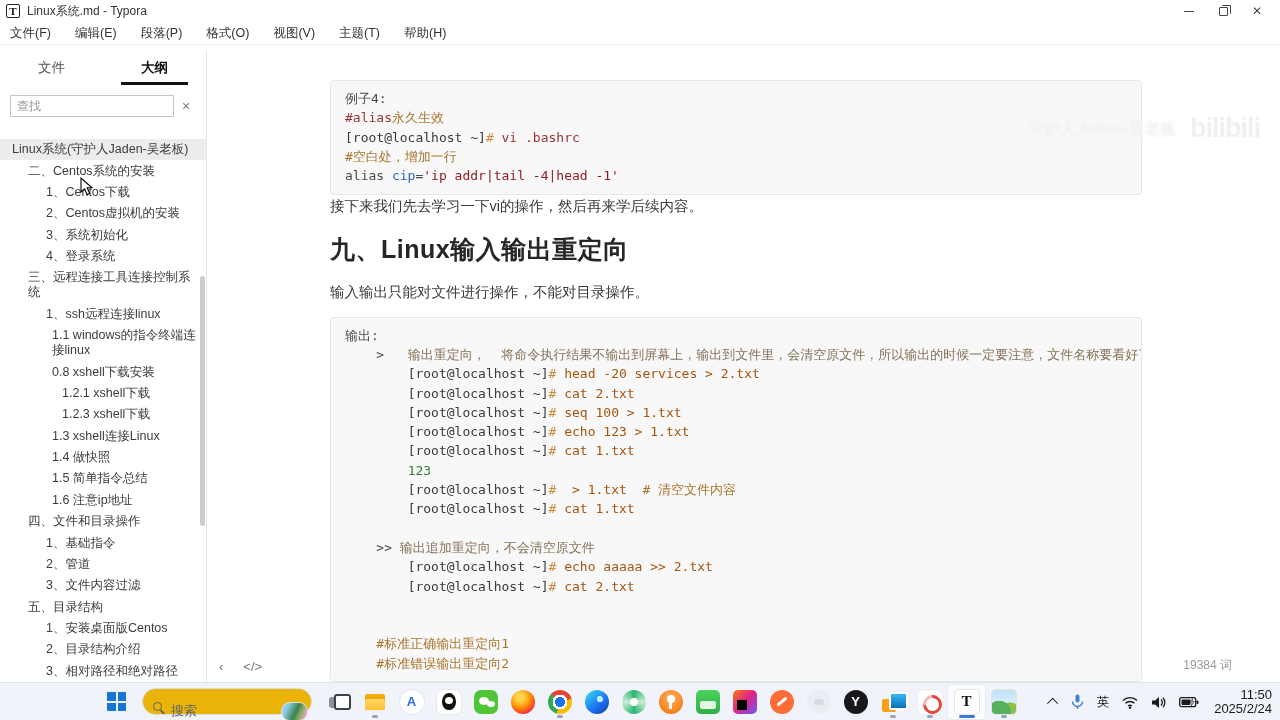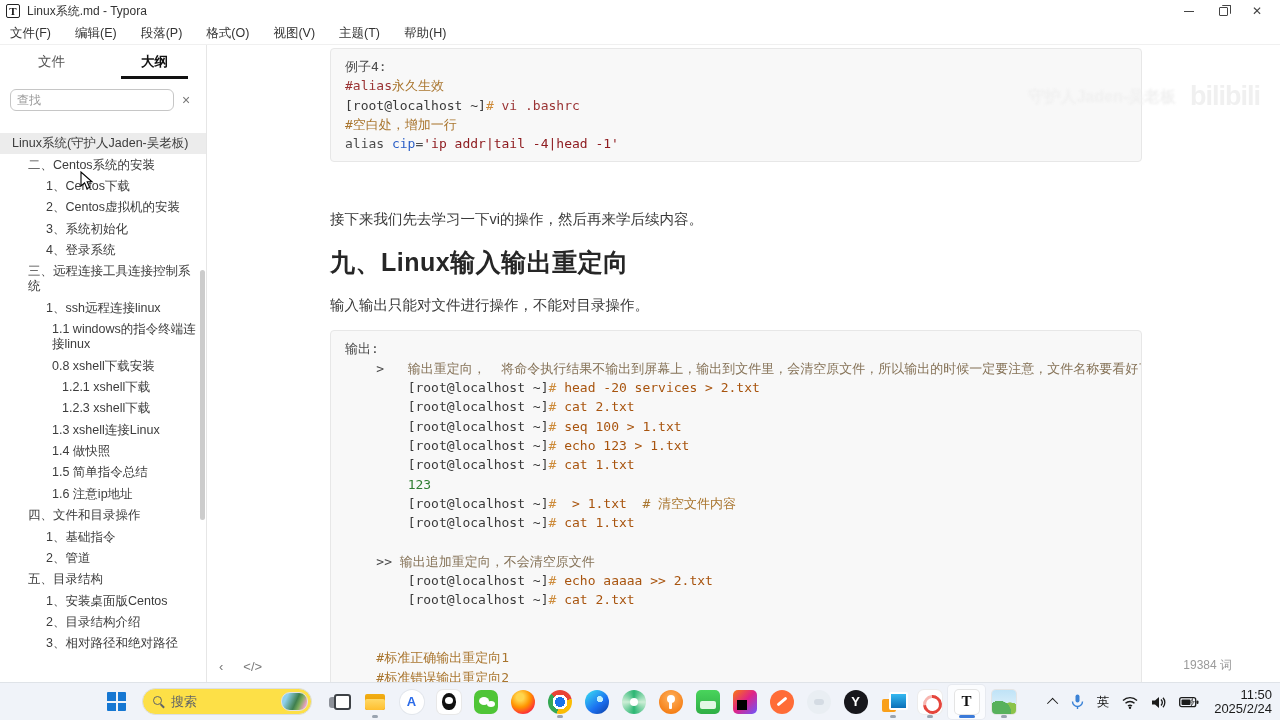--- a/index.html
+++ b/index.html
@@ -15,30 +15,30 @@
   .wc { width:34px; height:20px; display:flex; align-items:center; justify-content:center; color:#444; font-size:12px; }
   .wc-min i { display:block; width:10px; height:1px; background:#444; }
   .wc-rest i { display:block; width:9px; height:9px; border:1px solid #444; border-radius:1px; position:relative; }
   .wc-rest i:before { content:""; position:absolute; left:2px; top:-3px; width:8px; height:8px; border:1px solid #444; border-left:none; border-bottom:none; border-radius:1px; }
 
   
   .menubar { height:23px; display:flex; align-items:center; padding:0 10px; gap:24px; background:#fff; border-bottom:1px solid #f0f0f0; }
   .menu-item { font-size:12.5px; color:#333;text-align:center; }
 
   
-  .main { display:flex; height:637px; }
+  .main { display:flex; height:637px;align-items:flex-end; }
 
   
   .sidebar { width:207px; position:relative; border-right:1px solid #e6e6e6; background:#fff; overflow:hidden; flex:none; }
   .tabs { display:flex; height:34px; }
   .tab { width:103px; text-align:center; font-size:13.5px; color:#555; padding-top:8px; position:relative; }
   .tab.active { color:#111; font-weight:bold; }
   .tab.active:after { content:""; position:absolute; left:18px; right:18px; bottom:0; height:3px; background:#111; }
   .search-row { display:flex; align-items:center; padding:10px 8px 8px 10px; }
-  .search-row input { width:164px; height:22px; border:1px solid #c6c6c6; border-radius:6px; font-size:12px; padding:0 6px; color:#333; outline:none; }
+  .search-row input { width:164px; height:22px; border:1px solid #c6c6c6; border-radius:0; font-size:12px; padding:0 6px; color:#333; outline:none; }
   .search-row input::placeholder { color:#9a9a9a; }
   .search-clear { margin-left:8px; color:#777; font-size:14px; }
   .outline { padding-top:14px; }
   .oitem { font-size:12.5px; color:#3c3c3c; line-height:15px; padding:3.2px 8px 3.2px 12px; cursor:default; }
   .oitem.lvl1 { padding-left:28px; }
   .oitem.lvl2 { padding-left:46px; }
   .oitem.lvl3 { padding-left:52px; }
   .oitem.lvl4 { padding-left:62px; }
   .oitem.sel { background:#ececec; }
   .side-scroll { position:absolute; right:1px; top:225px; width:5px; height:250px; background:#ccc; border-radius:3px; }
@@ -54,21 +54,21 @@
   .tk-pr { color:#3a3a3a; }
   .tk-c  { color:#a9752e; }
   .tk-cb { color:#9a3334; font-weight:400; }
   .tk-h  { color:#cd8b3a; }
   .tk-cmd{ color:#a8540e; }
   .tk-s  { color:#8f1d21; }
   .tk-v  { color:#2b5fc7; }
   .tk-n  { color:#2f7d32; }
   .tk-d  { color:#857257; }
   .para { font-size:14.5px; color:#3a3a3a; line-height:22px; }
-  .p1 { margin-top:46px; }
+  .p1 { }
   .h2 { margin-top:16px; font-size:25px; font-weight:bold; color:#262626; letter-spacing:0.5px; }
   .p2 { margin-top:15px; }
   .cb2 { margin-top:14px; }
 
   .watermark { position:absolute; top:36px; right:20px; display:flex; align-items:flex-start; gap:14px; pointer-events:none; }
   .wm-cn { font-size:16px; font-weight:bold; color:#f0f0f0; filter:blur(1.2px); margin-top:6px; }
   .wm-logo { font-size:27px; font-weight:bold; color:#f0f0f0; letter-spacing:-1px; filter:blur(0.6px); }
   .ed-foot-l { position:absolute; left:8px; bottom:8px; display:flex; gap:12px; color:#7a7a7a; font-size:13px; }
   .ed-foot-l span { padding:0 4px; }
   .wordcount { position:absolute; right:48px; bottom:8px; font-size:12px; color:#9a9a9a; }
@@ -78,22 +78,22 @@
   .task-btn { width:37px; height:34px; display:flex; align-items:center; justify-content:center; position:relative; flex:none; border-radius:4px; }
   .task-btn.active-app { background:#fbfcfe; box-shadow:0 0 0 1px #e7eaf0; }
   .task-btn .run { position:absolute; bottom:1px; left:50%; transform:translateX(-50%); width:6px; height:3px; border-radius:2px; background:#9aa4b0; }
   .task-btn.active-app .run { width:16px; background:#3c7bd9; }
   .ic { width:24px; height:24px; position:relative; flex:none; }
 
   .ic-start { width:19px; height:19px; background:
       linear-gradient(#f0f3f9,#f0f3f9) 50% 0/2px 100% no-repeat,
       linear-gradient(#f0f3f9,#f0f3f9) 0 50%/100% 2px no-repeat, #1677d2; border-radius:1px; }
 
-  .search-pill { height:27px; width:170px; background:#fde047; border:1px solid #dcdfe3; border-radius:14px;
-     display:flex; align-items:center; padding:0 3px 0 10px; margin:0 7px; flex:none; }
+  .search-pill { height:27px; width:170px; background:#eab308; border:1px solid #dcdfe3; border-radius:14px;
+     display:flex; align-items:flex-start; padding:13px 3px 0 10px; margin:0 7px; flex:none; }
   .mag { width:11px; height:11px; position:relative; margin-right:7px; }
   .mag:before { content:""; position:absolute; width:7px; height:7px; border:1.5px solid #5f6368; border-radius:50%; }
   .mag:after { content:""; position:absolute; width:5px; height:1.5px; background:#5f6368; transform:rotate(45deg); left:7px; top:9px; }
   .search-txt { font-size:13px; color:#5f6368; flex:1; }
   .bing-thumb { width:27px; height:19px; border-radius:9px; background:linear-gradient(115deg,#8fd0ec 20%,#3f7f4e 55%,#7fae5e 70%,#e9a0c0 88%); border:1px solid #e3e3e3; }
 
   .ic-task-view:before { content:""; position:absolute; left:3px; top:7px; width:12px; height:11px; background:#8d9199; border-radius:3px; }
   .ic-task-view:after { content:""; position:absolute; left:8px; top:4px; width:13px; height:12px; background:#fff; border:2px solid #3e4247; border-radius:3px; }
 
   .ic-file-explorer:before { content:""; position:absolute; left:2px; top:4px; width:20px; height:16px; background:linear-gradient(#f2ae13,#e29400); border-radius:2px; }
@@ -213,20 +213,21 @@
         <div class="oitem lvl3">0.8 xshell下载安装</div>
         <div class="oitem lvl4">1.2.1 xshell下载</div>
         <div class="oitem lvl4">1.2.3 xshell下载</div>
         <div class="oitem lvl3">1.3 xshell连接Linux</div>
         <div class="oitem lvl3">1.4 做快照</div>
         <div class="oitem lvl3">1.5 简单指令总结</div>
         <div class="oitem lvl3">1.6 注意ip地址</div>
         <div class="oitem lvl1">四、文件和目录操作</div>
         <div class="oitem lvl2">1、基础指令</div>
         <div class="oitem lvl2">2、管道</div>
+        <div class="oitem lvl2">3、文件内容过滤</div>
         <div class="oitem lvl1">五、目录结构</div>
         <div class="oitem lvl2">1、安装桌面版Centos</div>
         <div class="oitem lvl2">2、目录结构介绍</div>
         <div class="oitem lvl2">3、相对路径和绝对路径</div>
       </div>
     <div class="side-scroll"></div>
     <svg class="cursor" width="16" height="20" viewBox="0 0 16 20">
       <polygon points="1,1 1,15 4.6,11.8 7,17.5 9.6,16.4 7.2,10.8 12,10.8" fill="#fff" stroke="#000" stroke-width="1.1"></polygon>
     </svg>
   </div>

